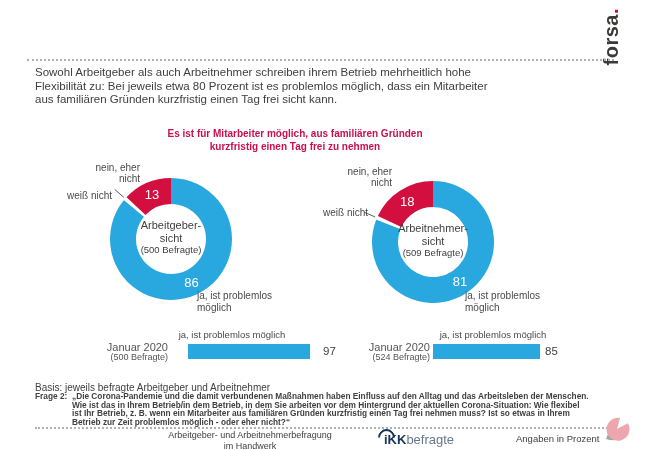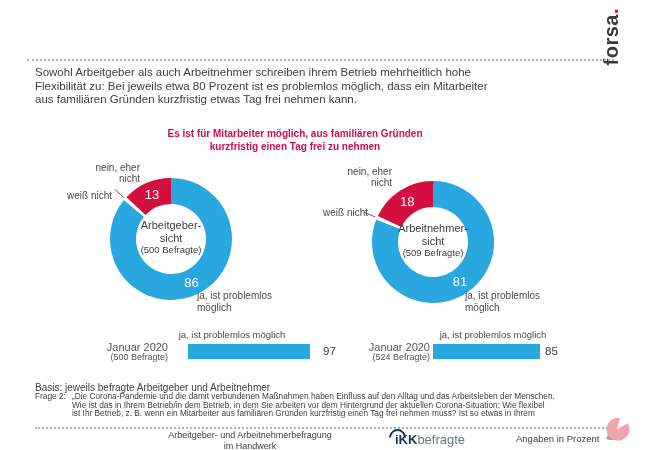--- a/index.html
+++ b/index.html
@@ -45,27 +45,27 @@
   .bar-cat .line1{font-size:11px;line-height:11px;}
   .bar-cat .line2{font-size:9px;line-height:9px;}
   .bar-row{display:flex;align-items:center;height:16px;}
   .bar-row-l{left:188px;top:343px;gap:8px;}
   .bar-row-r{left:433px;top:343px;}
   .bar{height:15px;background:#29a7df;}
   .bar-value{margin-left:5px;font-size:11.5px;color:#3f3f3f;}
 
   
   .basis{left:35px;top:382px;font-size:10px;color:#3e3e3e;}
-  .frage{left:35px;top:392px;display:flex;font-size:8.3px;line-height:8.7px;color:#3e3e3e;}
+  .frage{left:35px;top:392px;display:flex;font-size:8.3px;line-height:8.7px;color:#3e3e3e;font-weight:bold;}
   .frage .q-label{width:37px;flex:none;}
   .frage .q-line{white-space:nowrap;}
 
   
   .survey{left:150px;top:430px;width:200px;text-align:center;font-size:9px;line-height:10.5px;color:#3e3e3e;}
-  .ikk{left:392px;top:432px;display:flex;align-items:baseline;justify-content:space-between;}
+  .ikk{left:381px;top:432px;display:flex;align-items:baseline;justify-content:space-between;}
   .ikk .mark{position:relative;font-weight:bold;font-size:13px;color:#17365c;padding-left:3px;}
   .ikk .arc{position:absolute;left:-3px;top:-3px;width:13px;height:13px;border:2px solid #17365c;
         border-radius:50%;border-bottom-color:transparent;border-right-color:transparent;
         transform:rotate(45deg);}
   .ikk .classic{font-size:13px;color:#64798c;}
   .angaben{left:516px;top:433px;font-size:9.5px;color:#3e3e3e;}
 
   svg text{font-family:"Liberation Sans",sans-serif;}
 </style>
 </head>
@@ -76,21 +76,21 @@
 
   <div class="abs forsa">
     <span class="vert"><span>forsa</span><span class="dot">.</span></span>
   </div>
 
   <div class="abs dotted rule1"></div>
 
   <div class="abs intro">
     <div>Sowohl Arbeitgeber als auch Arbeitnehmer schreiben ihrem Betrieb mehrheitlich hohe</div>
     <div>Flexibilität zu: Bei jeweils etwa 80 Prozent ist es problemlos möglich, dass ein Mitarbeiter</div>
-    <div>aus familiären Gründen kurzfristig etwas Tag frei nehmen kann.</div>
+    <div>aus familiären Gründen kurzfristig einen Tag frei sicht kann.</div>
   </div>
 
   <div class="abs chart-heading">
     <div>Es ist für Mitarbeiter möglich, aus familiären Gründen</div>
     <div>kurzfristig einen Tag frei zu nehmen</div>
   </div>
 
   <svg id="charts-svg" class="abs" style="left:0;top:0;" width="650" height="340">
       <path d="M 171 178 A 61 61 0 1 1 123.99869219067688 200.11713662532992 L 144.03203650284738 216.69016035879585 A 35 35 0 1 0 171 204 Z" fill="#29a7df"></path>
       <text x="191.43740599512347" y="286.93169851836893" text-anchor="middle" fill="#ffffff" font-size="13">86</text>
@@ -144,20 +144,21 @@
     <span class="bar-value">85</span>
   </div>
 
   <div class="abs basis">Basis: jeweils befragte Arbeitgeber und Arbeitnehmer</div>
   <div class="abs frage">
     <div class="q-label">Frage 2:</div>
     <div>
       <div class="q-line">„Die Corona-Pandemie und die damit verbundenen Maßnahmen haben Einfluss auf den Alltag und das Arbeitsleben der Menschen.</div>
       <div class="q-line">Wie ist das in Ihrem Betrieb/in dem Betrieb, in dem Sie arbeiten vor dem Hintergrund der aktuellen Corona-Situation: Wie flexibel</div>
       <div class="q-line">ist Ihr Betrieb, z. B. wenn ein Mitarbeiter aus familiären Gründen kurzfristig einen Tag frei nehmen muss? Ist so etwas in Ihrem</div>
+      <div class="q-line">Betrieb zur Zeit problemlos möglich - oder eher nicht?“</div>
     </div>
   </div>
 
   <div class="abs dotted rule2"></div>
 
   <div class="abs survey">
     <div>Arbeitgeber- und Arbeitnehmerbefragung</div>
     <div>im Handwerk</div>
   </div>
 

